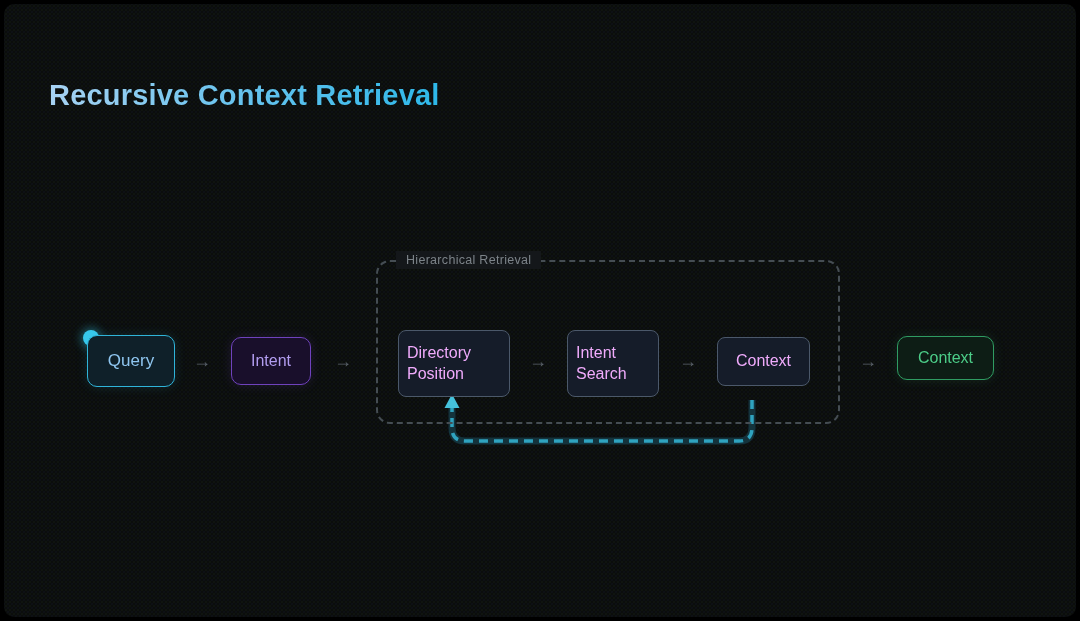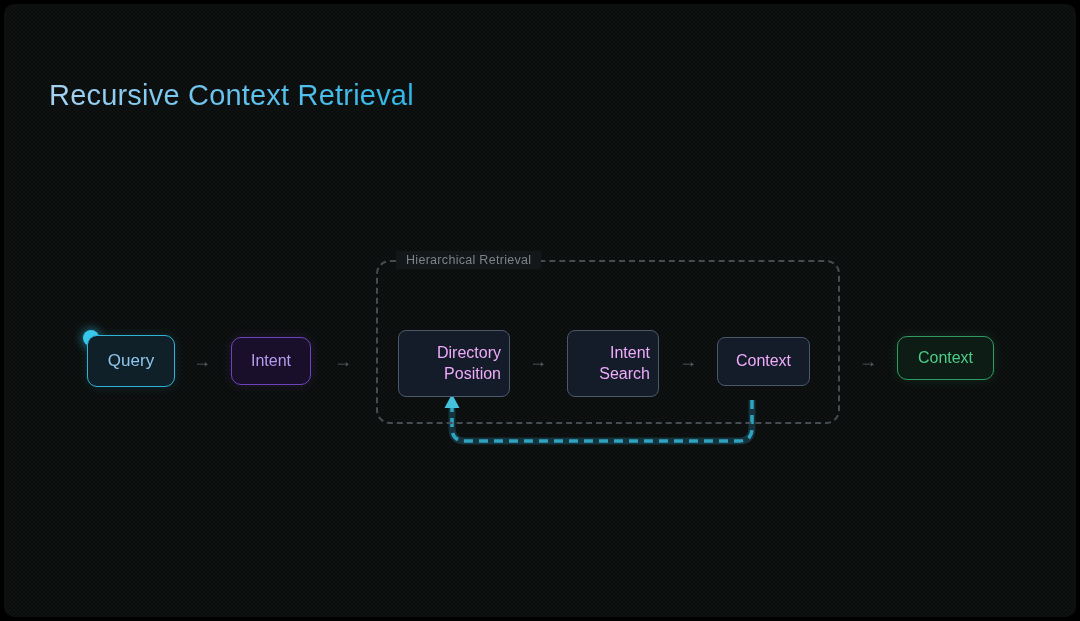--- a/index.html
+++ b/index.html
@@ -4,36 +4,36 @@
 <style>
   html,body{margin:0;padding:0;background:#000;}
   body{width:1080px;height:621px;position:relative;overflow:hidden;
        font-family:"Liberation Sans", sans-serif;}
   .slide{position:absolute;inset:4px;border-radius:10px;background:#0b0d0c;
     background-image:
       radial-gradient(rgba(52,78,46,0.10) 1px, transparent 1px),
       radial-gradient(rgba(38,48,110,0.09) 1px, transparent 1px);
     background-size:4px 4px,4px 4px;background-position:0 0,2px 2px;}
 
-  .title{position:absolute;left:45px;top:56px;font-size:29px;font-weight:400;
+  .title{position:absolute;left:45px;top:56px;font-size:29px;font-weight:700;
     letter-spacing:.2px;
     background:linear-gradient(90deg,#a7d2f3 0%,#6cc4ee 45%,#2db8e9 100%);
     -webkit-background-clip:text;background-clip:text;color:transparent;}
   .subtitle{position:absolute;left:45px;top:111px;width:940px;font-size:20px;
     line-height:31px;color:#8b9197;font-weight:400;}
 
   .diagram{position:absolute;inset:0;}
 
   .group-box{position:absolute;left:372px;top:256px;width:464px;height:164px;
     border:2px dashed #454d53;border-radius:14px;box-sizing:border-box;}
   .group-label{position:absolute;left:392px;top:247px;font-size:12.5px;
     color:#7c8389;background:#14171a;padding:2px 10px;letter-spacing:.3px;}
 
   .node{position:absolute;display:flex;align-items:center;justify-content:center;
-    text-align:right;box-sizing:border-box;border-radius:10px;font-size:16px;
+    text-align:left;box-sizing:border-box;border-radius:10px;font-size:16px;
     line-height:1.3;padding:4px 8px;}
   .node-query{left:83px;top:331px;width:88px;height:52px;font-size:17px;
     border:1.5px solid #2fb4d9;background:#0f2029;color:#8fc6f0;
     box-shadow:0 0 12px rgba(47,180,217,.16);}
   .node-intent{left:227px;top:333px;width:80px;height:48px;
     border:1.5px solid #6f42bd;background:#190f2b;color:#b29df0;
     box-shadow:0 0 12px rgba(122,74,210,.18);}
   .node-neutral{border:1px solid #4b586a;background:#151c29;color:#f0abfc;
     border-radius:8px;}
   .node-dir{left:394px;top:326px;width:112px;height:67px;}

